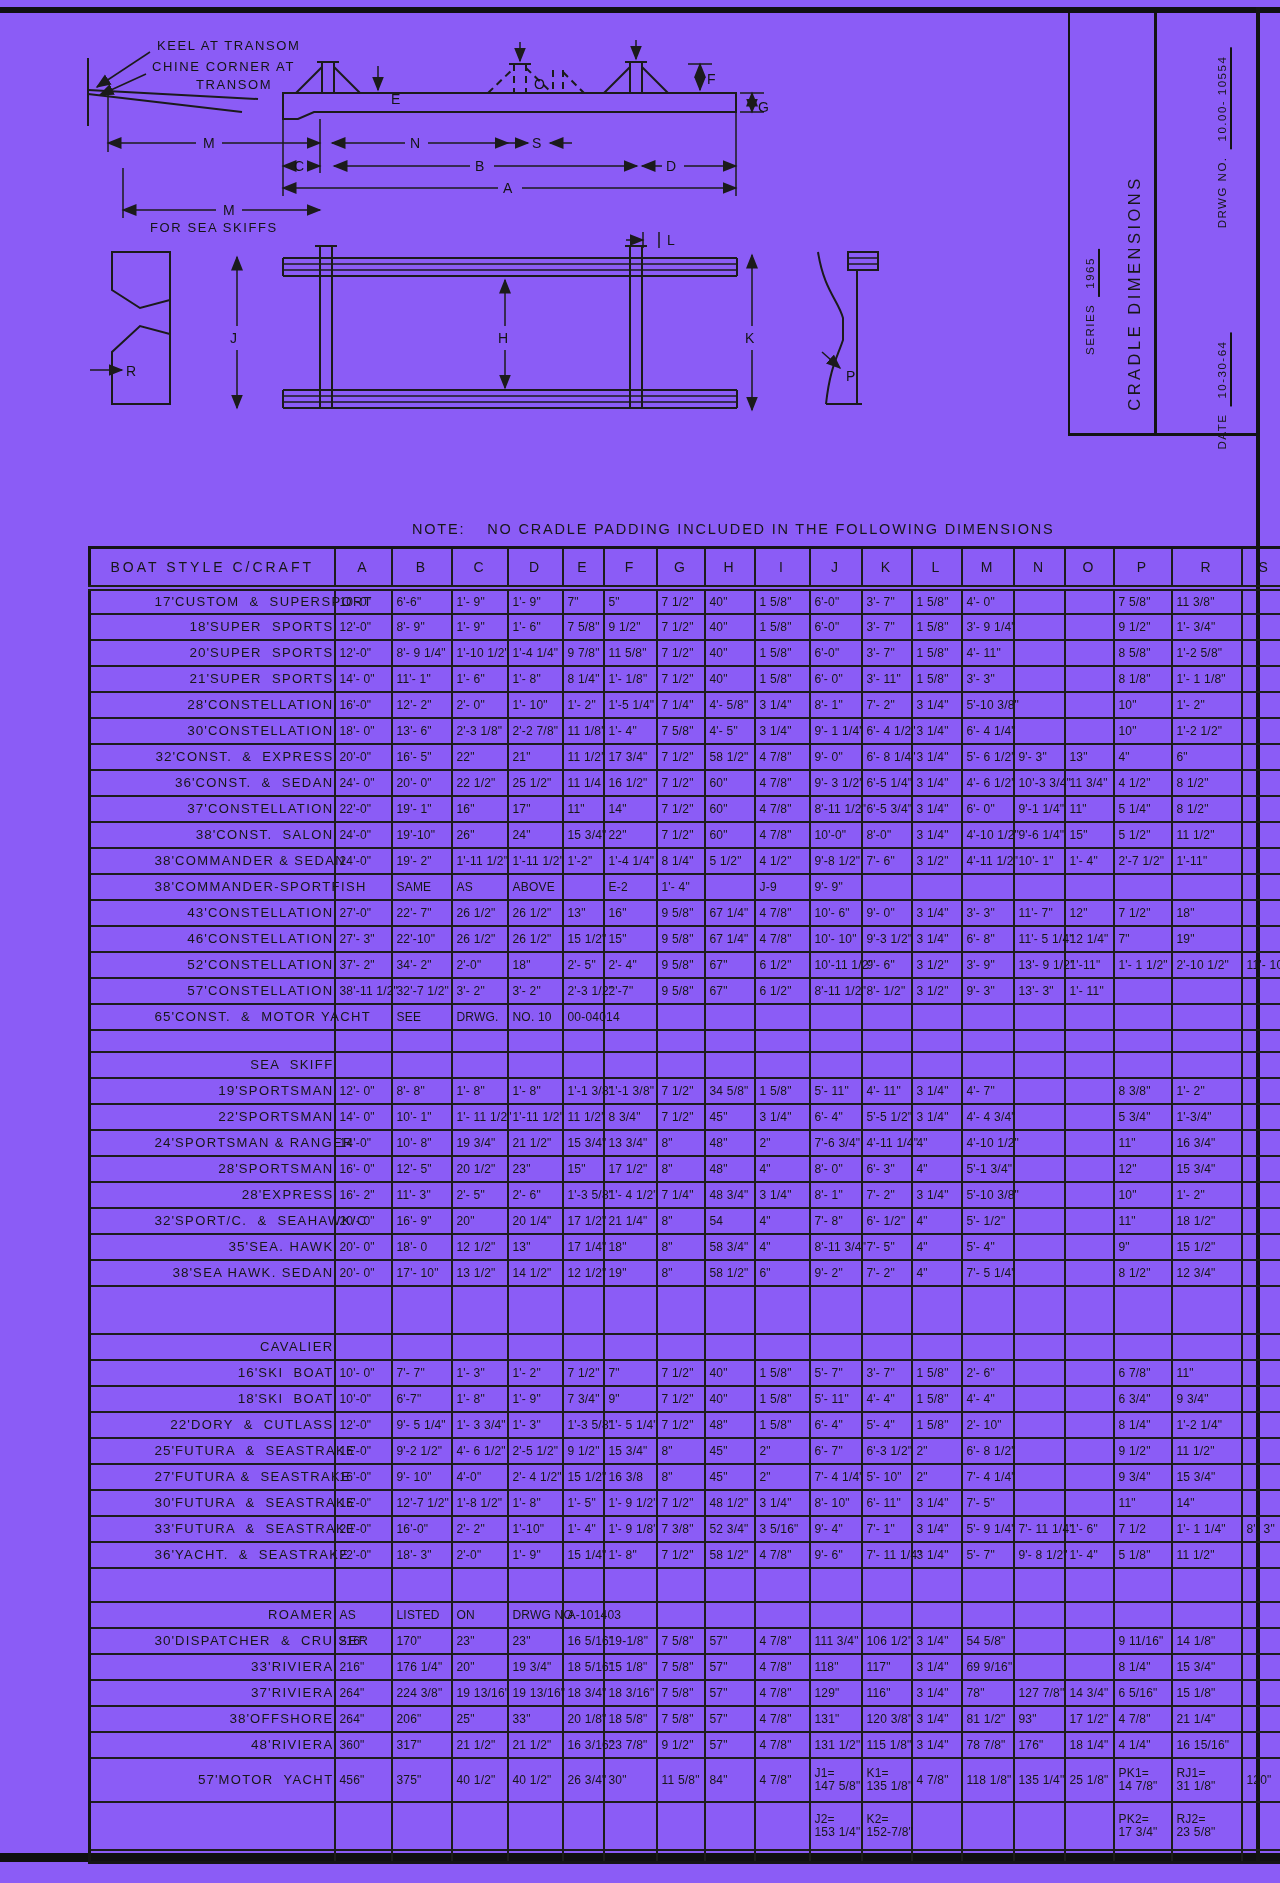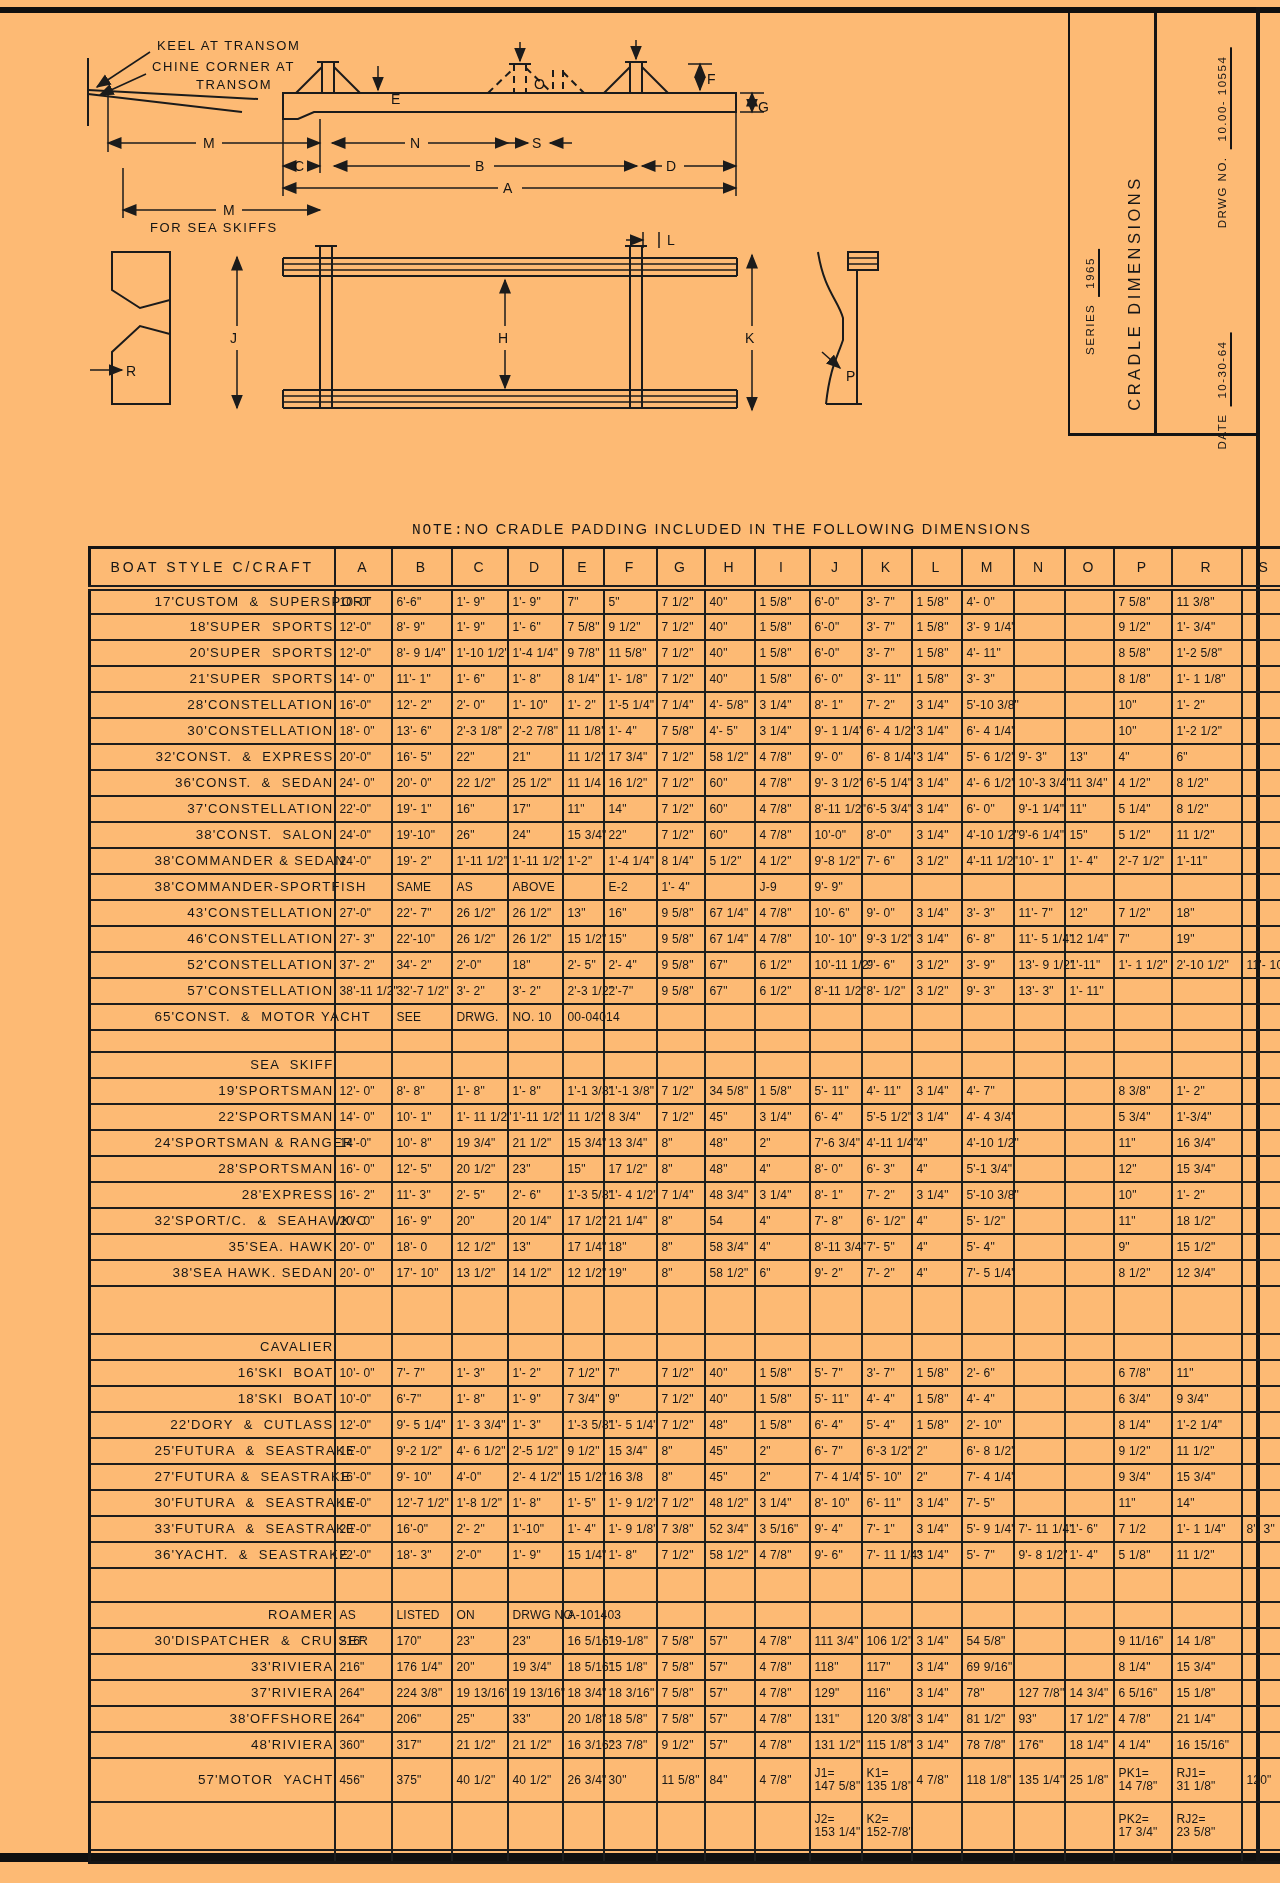--- a/index.html
+++ b/index.html
@@ -1,16 +1,16 @@
 <!DOCTYPE html>
 <html><head>
 <meta charset="utf-8">
 <style>
   html,body{margin:0;padding:0;background:#e8e6e0;}
-  .sheet{position:relative;width:1280px;height:1883px;background:#fdba74;
+  .sheet{position:relative;width:1280px;height:1883px;background:#8b5cf6;
          font-family:"Liberation Sans",sans-serif;color:#171717;overflow:hidden;}
   .b-top{position:absolute;left:0;top:7px;width:1280px;height:6px;background:#101010;}
   .b-bottom{position:absolute;left:0;top:1853px;width:1280px;height:9px;background:#101010;}
   .b-right{position:absolute;left:1256px;top:7px;width:4px;height:1855px;background:#141414;}
 
   svg.diagram{position:absolute;left:0;top:0;}
   svg .ln{stroke:#1b1b1b;stroke-width:2;fill:none;}
   svg .thin{stroke-width:1.5;}
   svg .dash{stroke-dasharray:7 5;}
   svg text{fill:#141414;font-family:"Liberation Sans",sans-serif;font-size:14px;letter-spacing:1px;}
@@ -21,21 +21,21 @@
   .tb-div{position:absolute;left:84px;top:0;width:2.5px;height:100%;background:#141414;}
   .vtext{position:absolute;transform:translate(-50%,-50%) rotate(-90deg);
          white-space:nowrap;letter-spacing:1.5px;}
   .vtext .uv{border-bottom:2px solid #141414;padding:0 8px 2px;margin-left:7px;}
   .vt-series{left:20px;top:289px;font-size:11.5px;}
   .vt-title{left:64px;top:280px;font-size:16.5px;letter-spacing:3.5px;}
   .vt-drwg{left:152px;top:125px;font-size:11.5px;}
   .vt-date{left:152px;top:378px;font-size:11.5px;}
 
   .note{position:absolute;left:412px;top:521px;font-size:14.5px;letter-spacing:1.8px;white-space:nowrap;}
-  .note .nlabel{margin-right:0;font-family:Liberation Mono, monospace;}
+  .note .nlabel{margin-right:22px;}
 
   table.cradle{position:absolute;left:60px;top:546px;width:1198px;border-collapse:collapse;
                table-layout:fixed;border:3px solid #151515;margin-left:28px;}
   .cradle th,.cradle td{border:2px solid #1d1d1d;font-weight:normal;vertical-align:middle;}
   .cradle th{font-size:14px;letter-spacing:2px;height:34px;text-align:center;
              border-bottom:6px double #1d1d1d;}
   .cradle th.boat{letter-spacing:3px;}
   .cradle td{font-size:12px;padding:0 0 0 4px;white-space:pre;line-height:1.05;letter-spacing:0.2px;}
   .cradle tr.data{height:26px;}
   .cradle tr.group{height:26px;}

